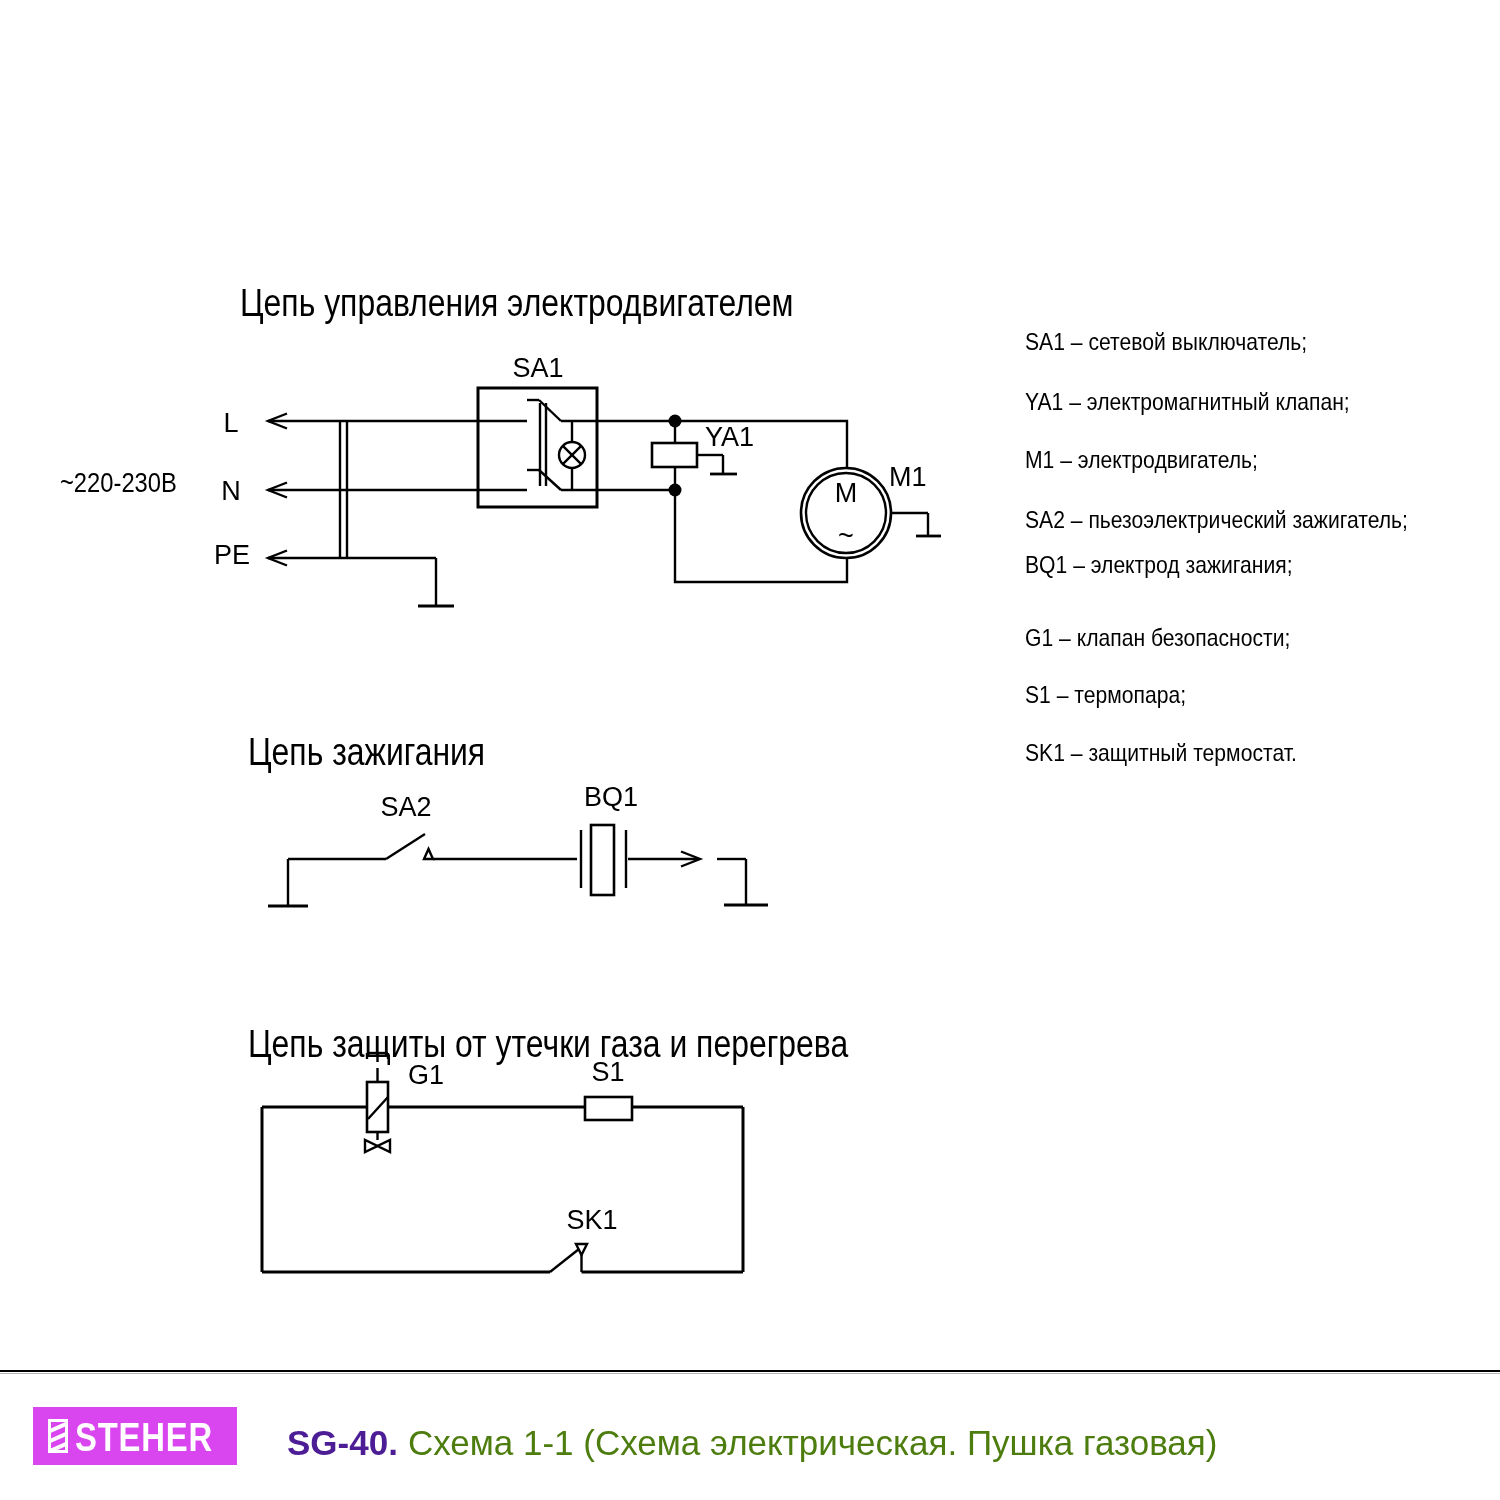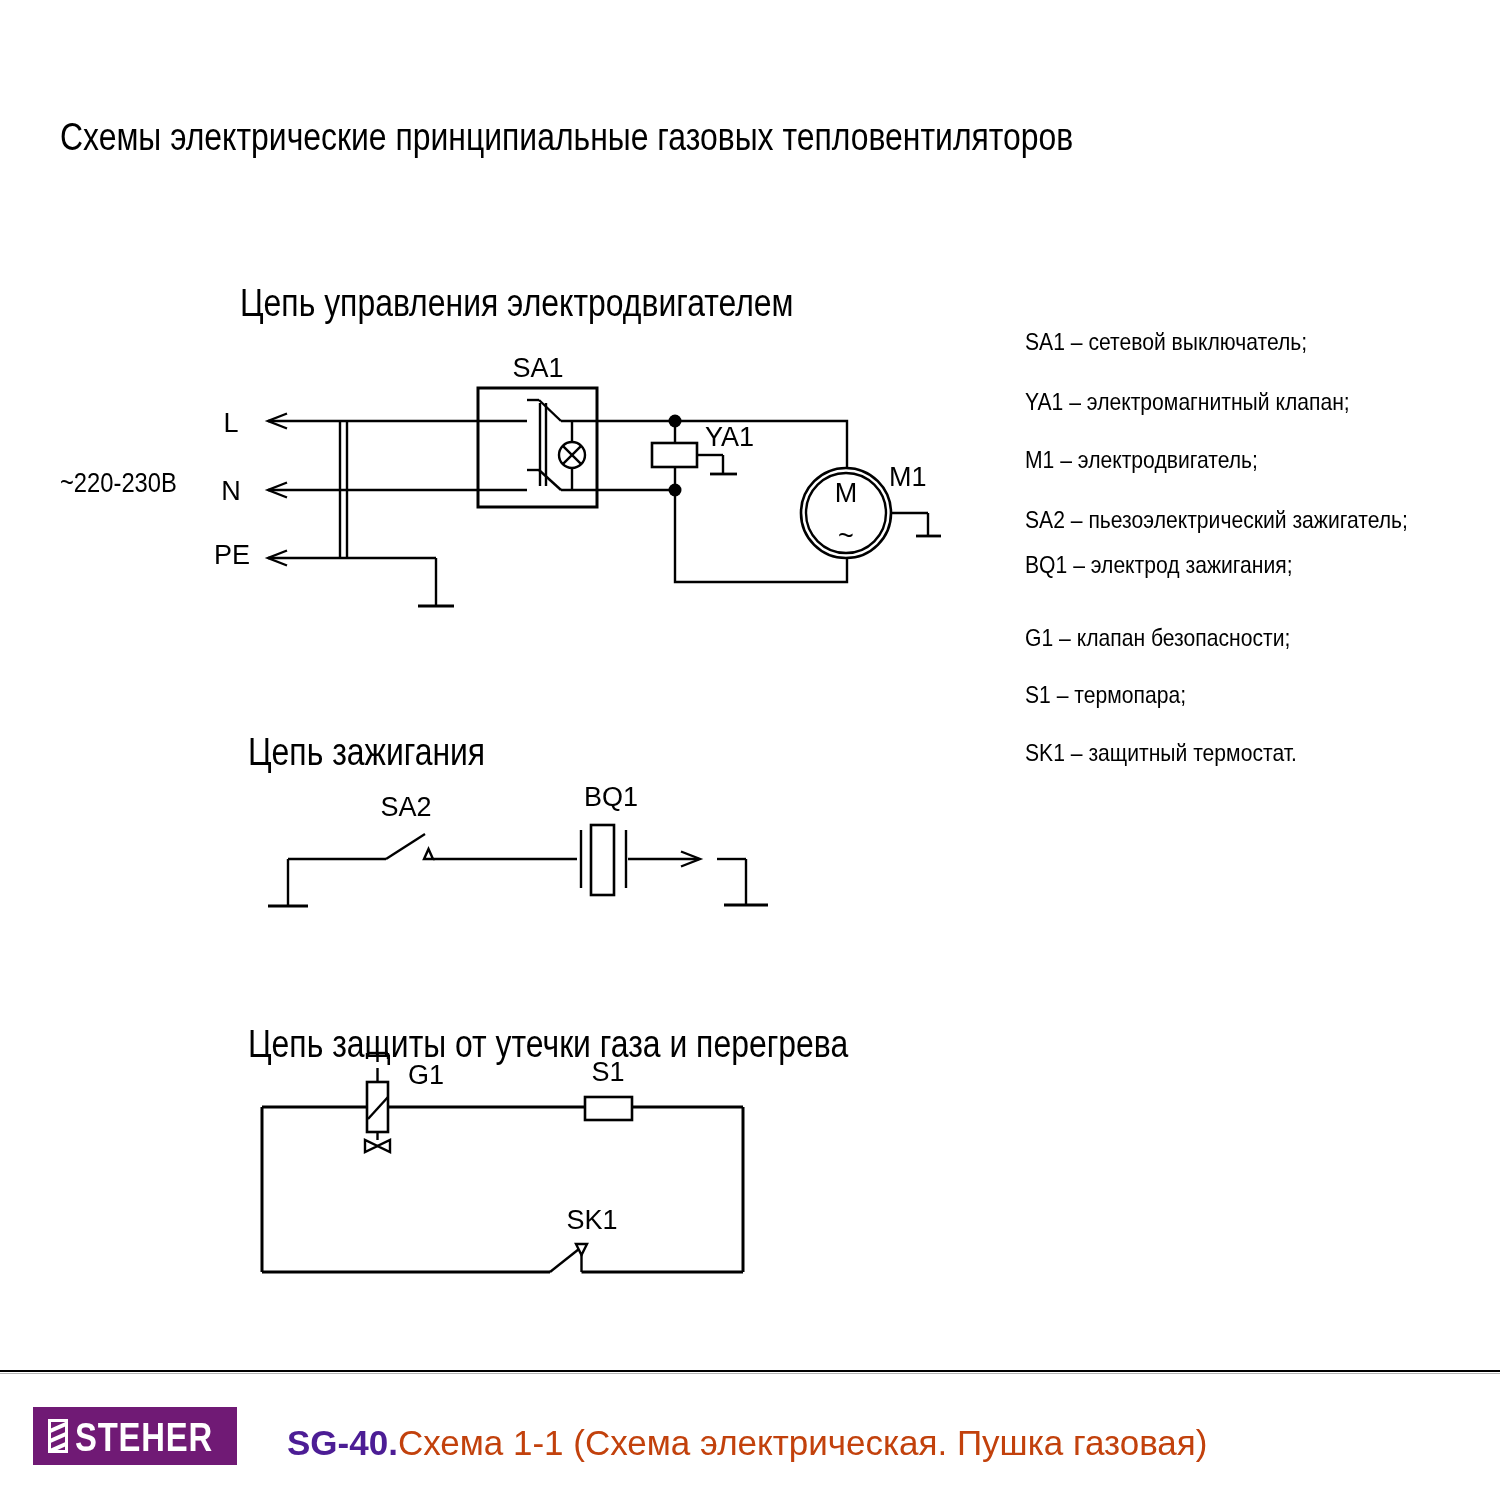--- a/index.html
+++ b/index.html
@@ -11,36 +11,33 @@
   .st-motor{left:240px;top:282px;}
   .st-ignition{left:248px;top:731px;text-decoration:underline;}
   .st-protection{left:248px;top:990px;margin-top:33px;}
   .legend{position:absolute;left:1025px;top:0;width:470px;}
   .legend-item{position:absolute;left:0;font-size:24px;white-space:nowrap;margin-top:36px;}
   .legend-item .narrow{transform:scaleX(0.88);}
   svg.schematic{position:absolute;left:0;top:0;width:1500px;height:1500px;}
   svg.schematic text{font-family:"Liberation Sans","DejaVu Sans",sans-serif;font-size:27px;fill:#000;}
   .footer-rule{position:absolute;left:0;top:1370px;width:1500px;height:2px;background:#000;}
   .footer-rule2{position:absolute;left:0;top:1373px;width:1500px;height:1px;background:#b5b5b5;}
-  .logo{position:absolute;left:33px;top:1407px;width:204px;height:58px;background:#701a75;}
+  .logo{position:absolute;left:33px;top:1407px;width:204px;height:58px;background:#d946ef;}
   .logo-emblem{position:absolute;left:15px;top:12px;}
   .logo-text{position:absolute;left:42px;top:8px;color:#ffffff;font-size:40px;font-weight:700;
              letter-spacing:1px;transform:scaleX(0.82);transform-origin:0 0;white-space:nowrap;}
   .footer-caption{position:absolute;left:287px;top:1423px;font-size:35px;white-space:nowrap;color:#1d1d1b;}
   .footer-caption .model{font-weight:700;color:#4c1d95;}
-  .footer-caption .caption{font-weight:400;color:#c2410c;}
+  .footer-caption .caption{font-weight:400;color:#4d7c0f;margin-left:10px;}
 </style>
 </head>
 <body>
 
 <div class="page">
 
-  <div class="page-title">
-    <span class="narrow">Схемы электрические принципиальные газовых тепловентиляторов</span>
-  </div>
 
   <div class="section-title st-motor">
     <span class="narrow">Цепь управления электродвигателем</span>
   </div>
   <div class="section-title st-ignition">
     <span class="narrow">Цепь зажигания</span>
   </div>
   <div class="section-title st-protection">
     <span class="narrow">Цепь защиты от утечки газа и перегрева</span>
   </div>

